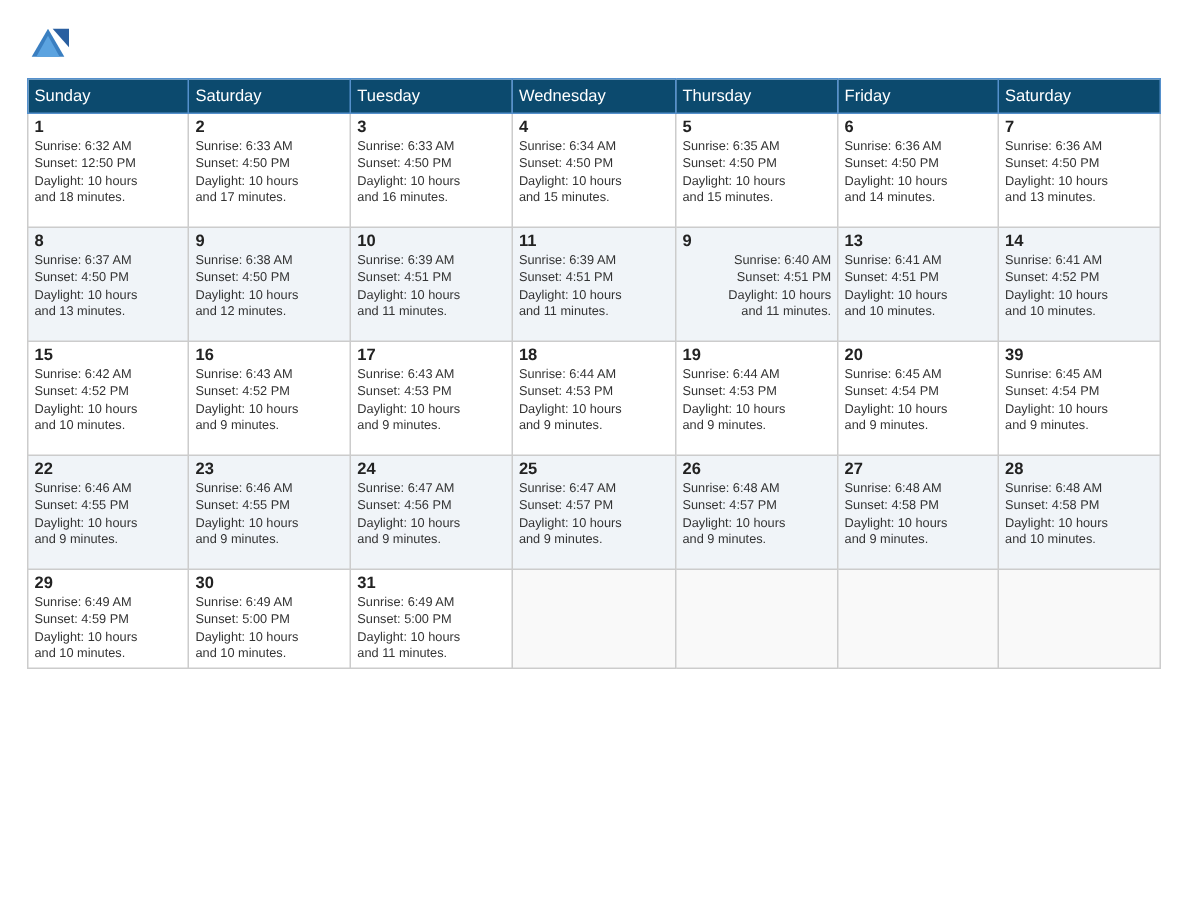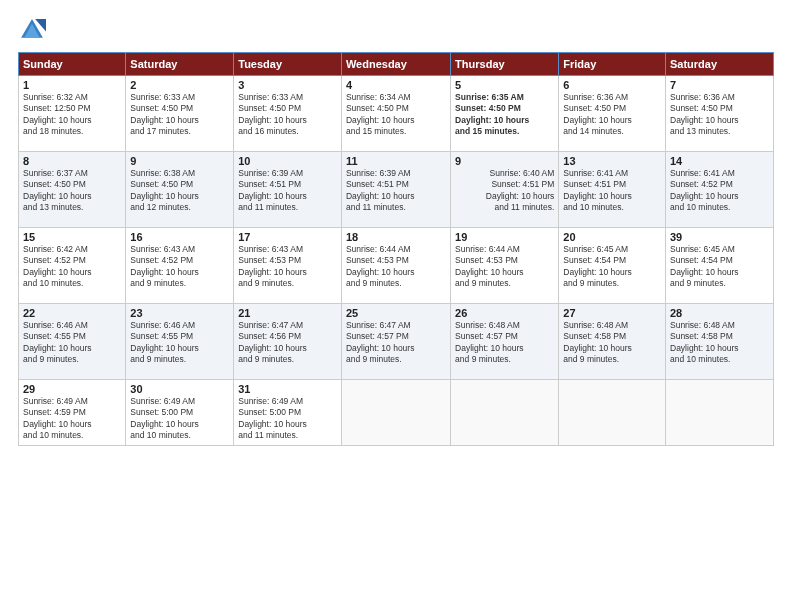--- a/index.html
+++ b/index.html
@@ -53,24 +53,24 @@
     .subtitle {
       font-size: 13px;
       color: #555;
     }
     .calendar {
       width: 100%;
       border-collapse: collapse;
       font-size: 9.5px;
     }
     .calendar th {
-      background: #7f1d1d;
+      background: #0c4a6e;
       color: #fff;
       font-size: 11px;
-      font-weight: bold;
+      font-weight: normal;
       padding: 5px 4px;
       text-align: left;
       border: 1px solid #5590cc;
     }
     .calendar td {
       border: 1px solid #ccc;
       vertical-align: top;
       padding: 3px 4px;
       width: 113px;
       height: 76px;
@@ -157,21 +157,21 @@
           </td>
           <td>
             <span class="day-num">4</span>
             <div class="day-info" style="white-space: pre-line;">Sunrise: 6:34 AM
 Sunset: 4:50 PM
 Daylight: 10 hours
 and 15 minutes.</div>
           </td>
           <td>
             <span class="day-num">5</span>
-            <div class="day-info" style="white-space: pre-line; font-weight: bold;">Sunrise: 6:35 AM
+            <div class="day-info" style="white-space: pre-line;">Sunrise: 6:35 AM
 Sunset: 4:50 PM
 Daylight: 10 hours
 and 15 minutes.</div>
           </td>
           <td>
             <span class="day-num">6</span>
             <div class="day-info" style="white-space: pre-line;">Sunrise: 6:36 AM
 Sunset: 4:50 PM
 Daylight: 10 hours
 and 14 minutes.</div>
@@ -295,21 +295,21 @@
 and 9 minutes.</div>
           </td>
           <td>
             <span class="day-num">23</span>
             <div class="day-info" style="white-space: pre-line;">Sunrise: 6:46 AM
 Sunset: 4:55 PM
 Daylight: 10 hours
 and 9 minutes.</div>
           </td>
           <td>
-            <span class="day-num">21</span>
+            <span class="day-num">24</span>
             <div class="day-info" style="white-space: pre-line;">Sunrise: 6:47 AM
 Sunset: 4:56 PM
 Daylight: 10 hours
 and 9 minutes.</div>
           </td>
           <td>
             <span class="day-num">25</span>
             <div class="day-info" style="white-space: pre-line;">Sunrise: 6:47 AM
 Sunset: 4:57 PM
 Daylight: 10 hours

